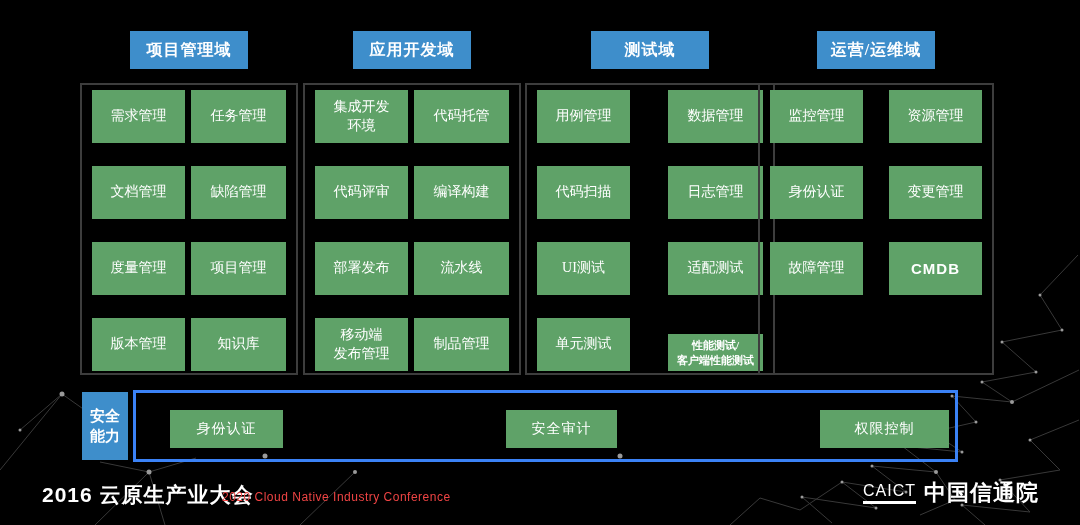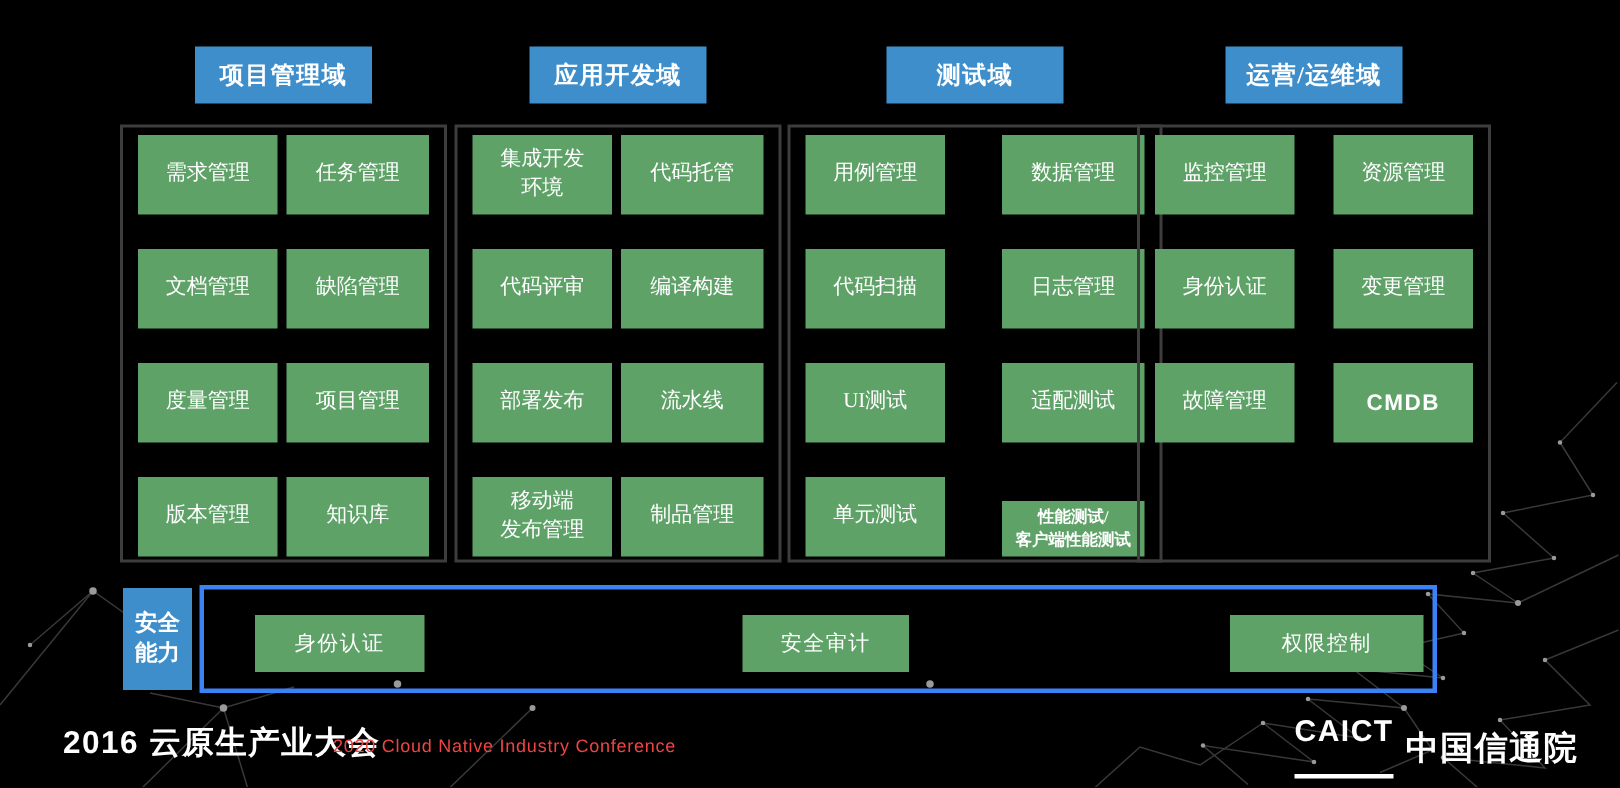--- a/index.html
+++ b/index.html
@@ -43,38 +43,38 @@
     position:absolute; left:133px; top:390px; width:825px; height:72px; z-index:1;
     box-sizing:border-box; border:3px solid #3b82f6;
   }
   .sec-box {
     position:absolute; top:17px; height:38px;
     background:#5fa268; color:#fff;
     display:flex; align-items:center; justify-content:center;
     font-family:"Liberation Serif", serif; font-size:14px; letter-spacing:1px;
   }
   .sec-box.b0 { left:34px;  width:113px; }
-  .sec-box.b1 { left:359px; width:111px; }
+  .sec-box.b1 { left:370px; width:111px; }
   .sec-box.b2 { left:684px; width:129px; }
   
   .f-cn {
     position:absolute; left:42px; top:481px; z-index:1;
     color:#ffffff; font-weight:bold; font-size:21px; letter-spacing:1px;
   }
   .f-en {
     position:absolute; left:222px; top:490px; z-index:1;
     color:#ef4444; font-size:12px; letter-spacing:0.5px;
   }
   .logo {
     position:absolute; left:863px; top:478px; z-index:1;
     display:flex; align-items:center; gap:8px; color:#ffffff;
   }
   .logo-caict {
-    font-weight:bold; font-size:20px; line-height:1; letter-spacing:1px;
-    border-bottom:3px solid #ffffff; padding-bottom:18px;
+    font-weight:normal; font-size:16px; line-height:1; letter-spacing:1px;
+    border-bottom:3px solid #ffffff; padding-bottom:2px;
   }
   .logo-cn { font-weight:bold; font-size:22px; letter-spacing:1px; }
 </style>
 </head>
 <body>
 
 <div class="page">
 
   <svg class="deco" width="1080" height="525" viewBox="0 0 1080 525">
     <g stroke="#3f3f3f" stroke-width="1" fill="none" opacity="0.9">

